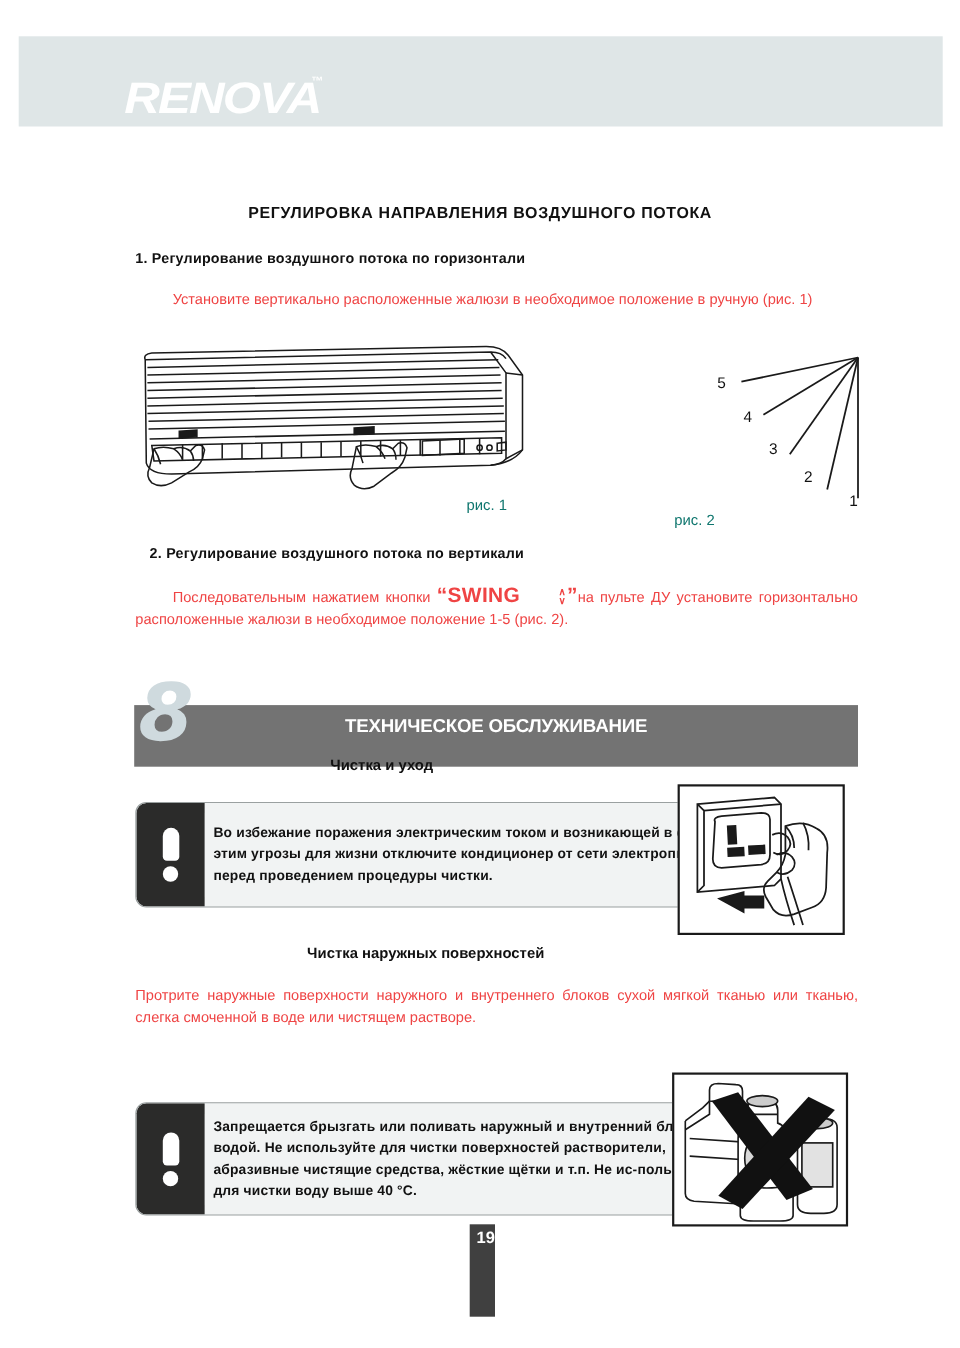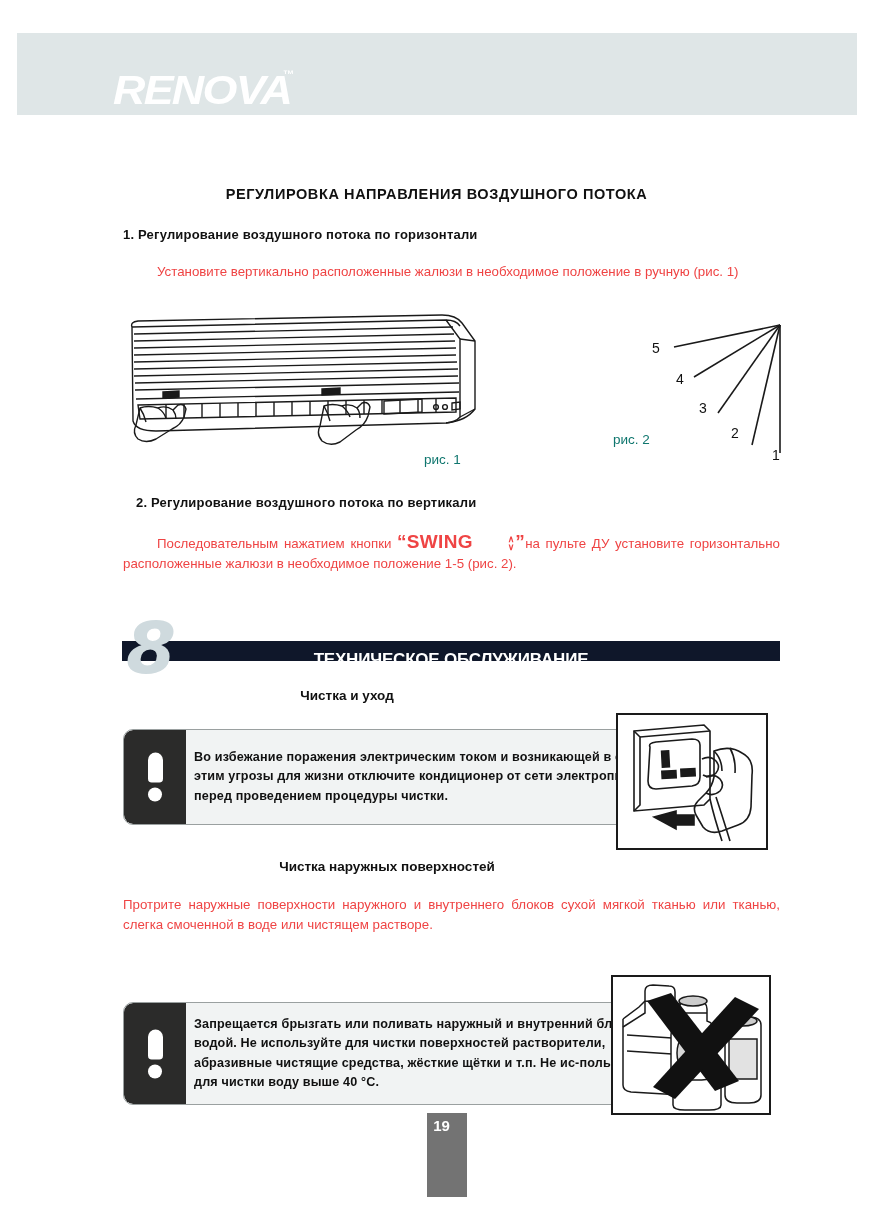--- a/index.html
+++ b/index.html
@@ -126,21 +126,21 @@
     top: 313px;
     width: 376px;
     height: 133px;
   }
   .fig-caption {
     position: absolute;
     font-size: 13.5px;
     color: #0f766e;
   }
   .cap-1 { left: 424px; top: 452px; }
-  .cap-2 { left: 613px; top: 432px; }
+  .cap-2 { left: 613px; top: 465px; }
 
   
   .fig2-wrap {
     position: absolute;
     left: 640px;
     top: 313px;
     width: 145px;
     height: 155px;
   }
   .fig2-num {
@@ -148,22 +148,22 @@
     font-size: 14px;
     color: #111;
   }
 
   
   .chapter-bar {
     position: absolute;
     left: 122px;
     top: 641px;
     width: 658px;
-    height: 20px;
-    background: #0f172a;
+    height: 56px;
+    background: #737373;
   }
   .chapter-bar-text {
     position: absolute;
     left: 0;
     top: 0;
     width: 658px;
     height: 38px;
     line-height: 38px;
     text-align: center;
     color: #ffffff;
@@ -283,23 +283,23 @@
     top: 975px;
     width: 160px;
     height: 140px;
   }
 
   
   .page-tab {
     position: absolute;
     left: 427px;
     top: 1113px;
-    width: 40px;
+    width: 23px;
     height: 84px;
-    background: #737373;
+    background: #404040;
   }
   .page-num {
     position: absolute;
     left: 0;
     top: 4px;
     width: 29px;
     text-align: center;
     color: #ffffff;
     font-size: 15px;
     font-weight: bold;

